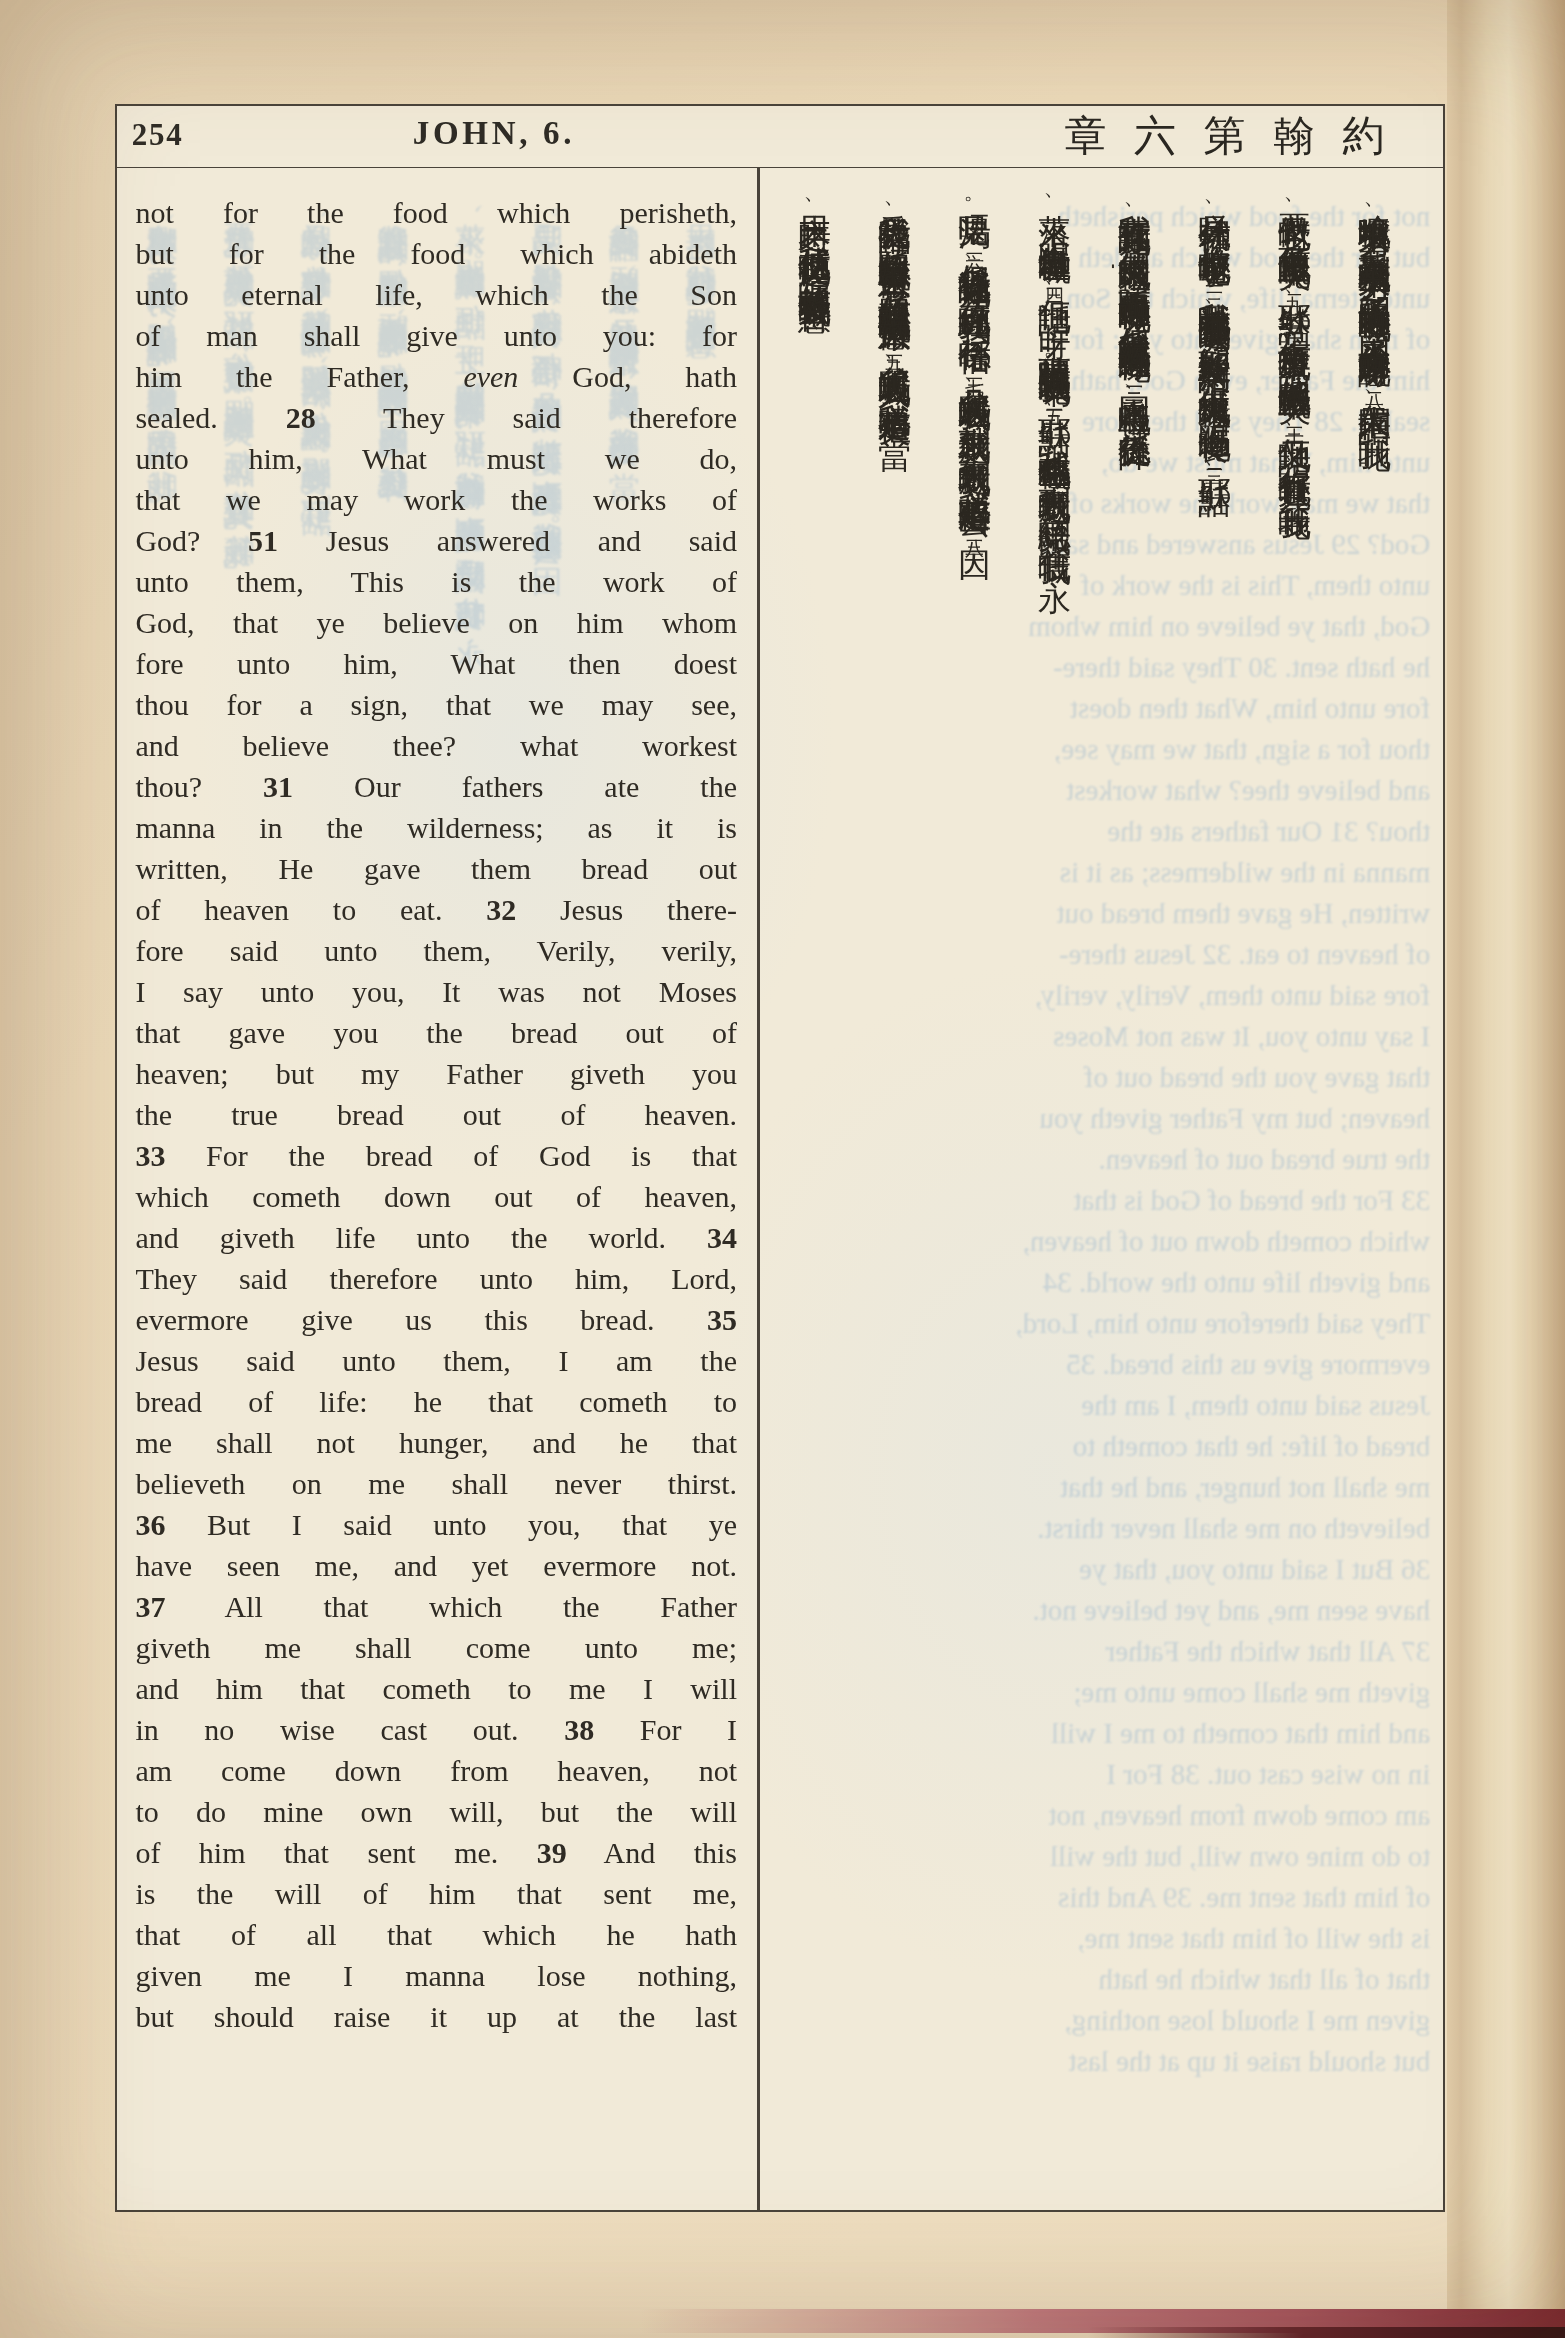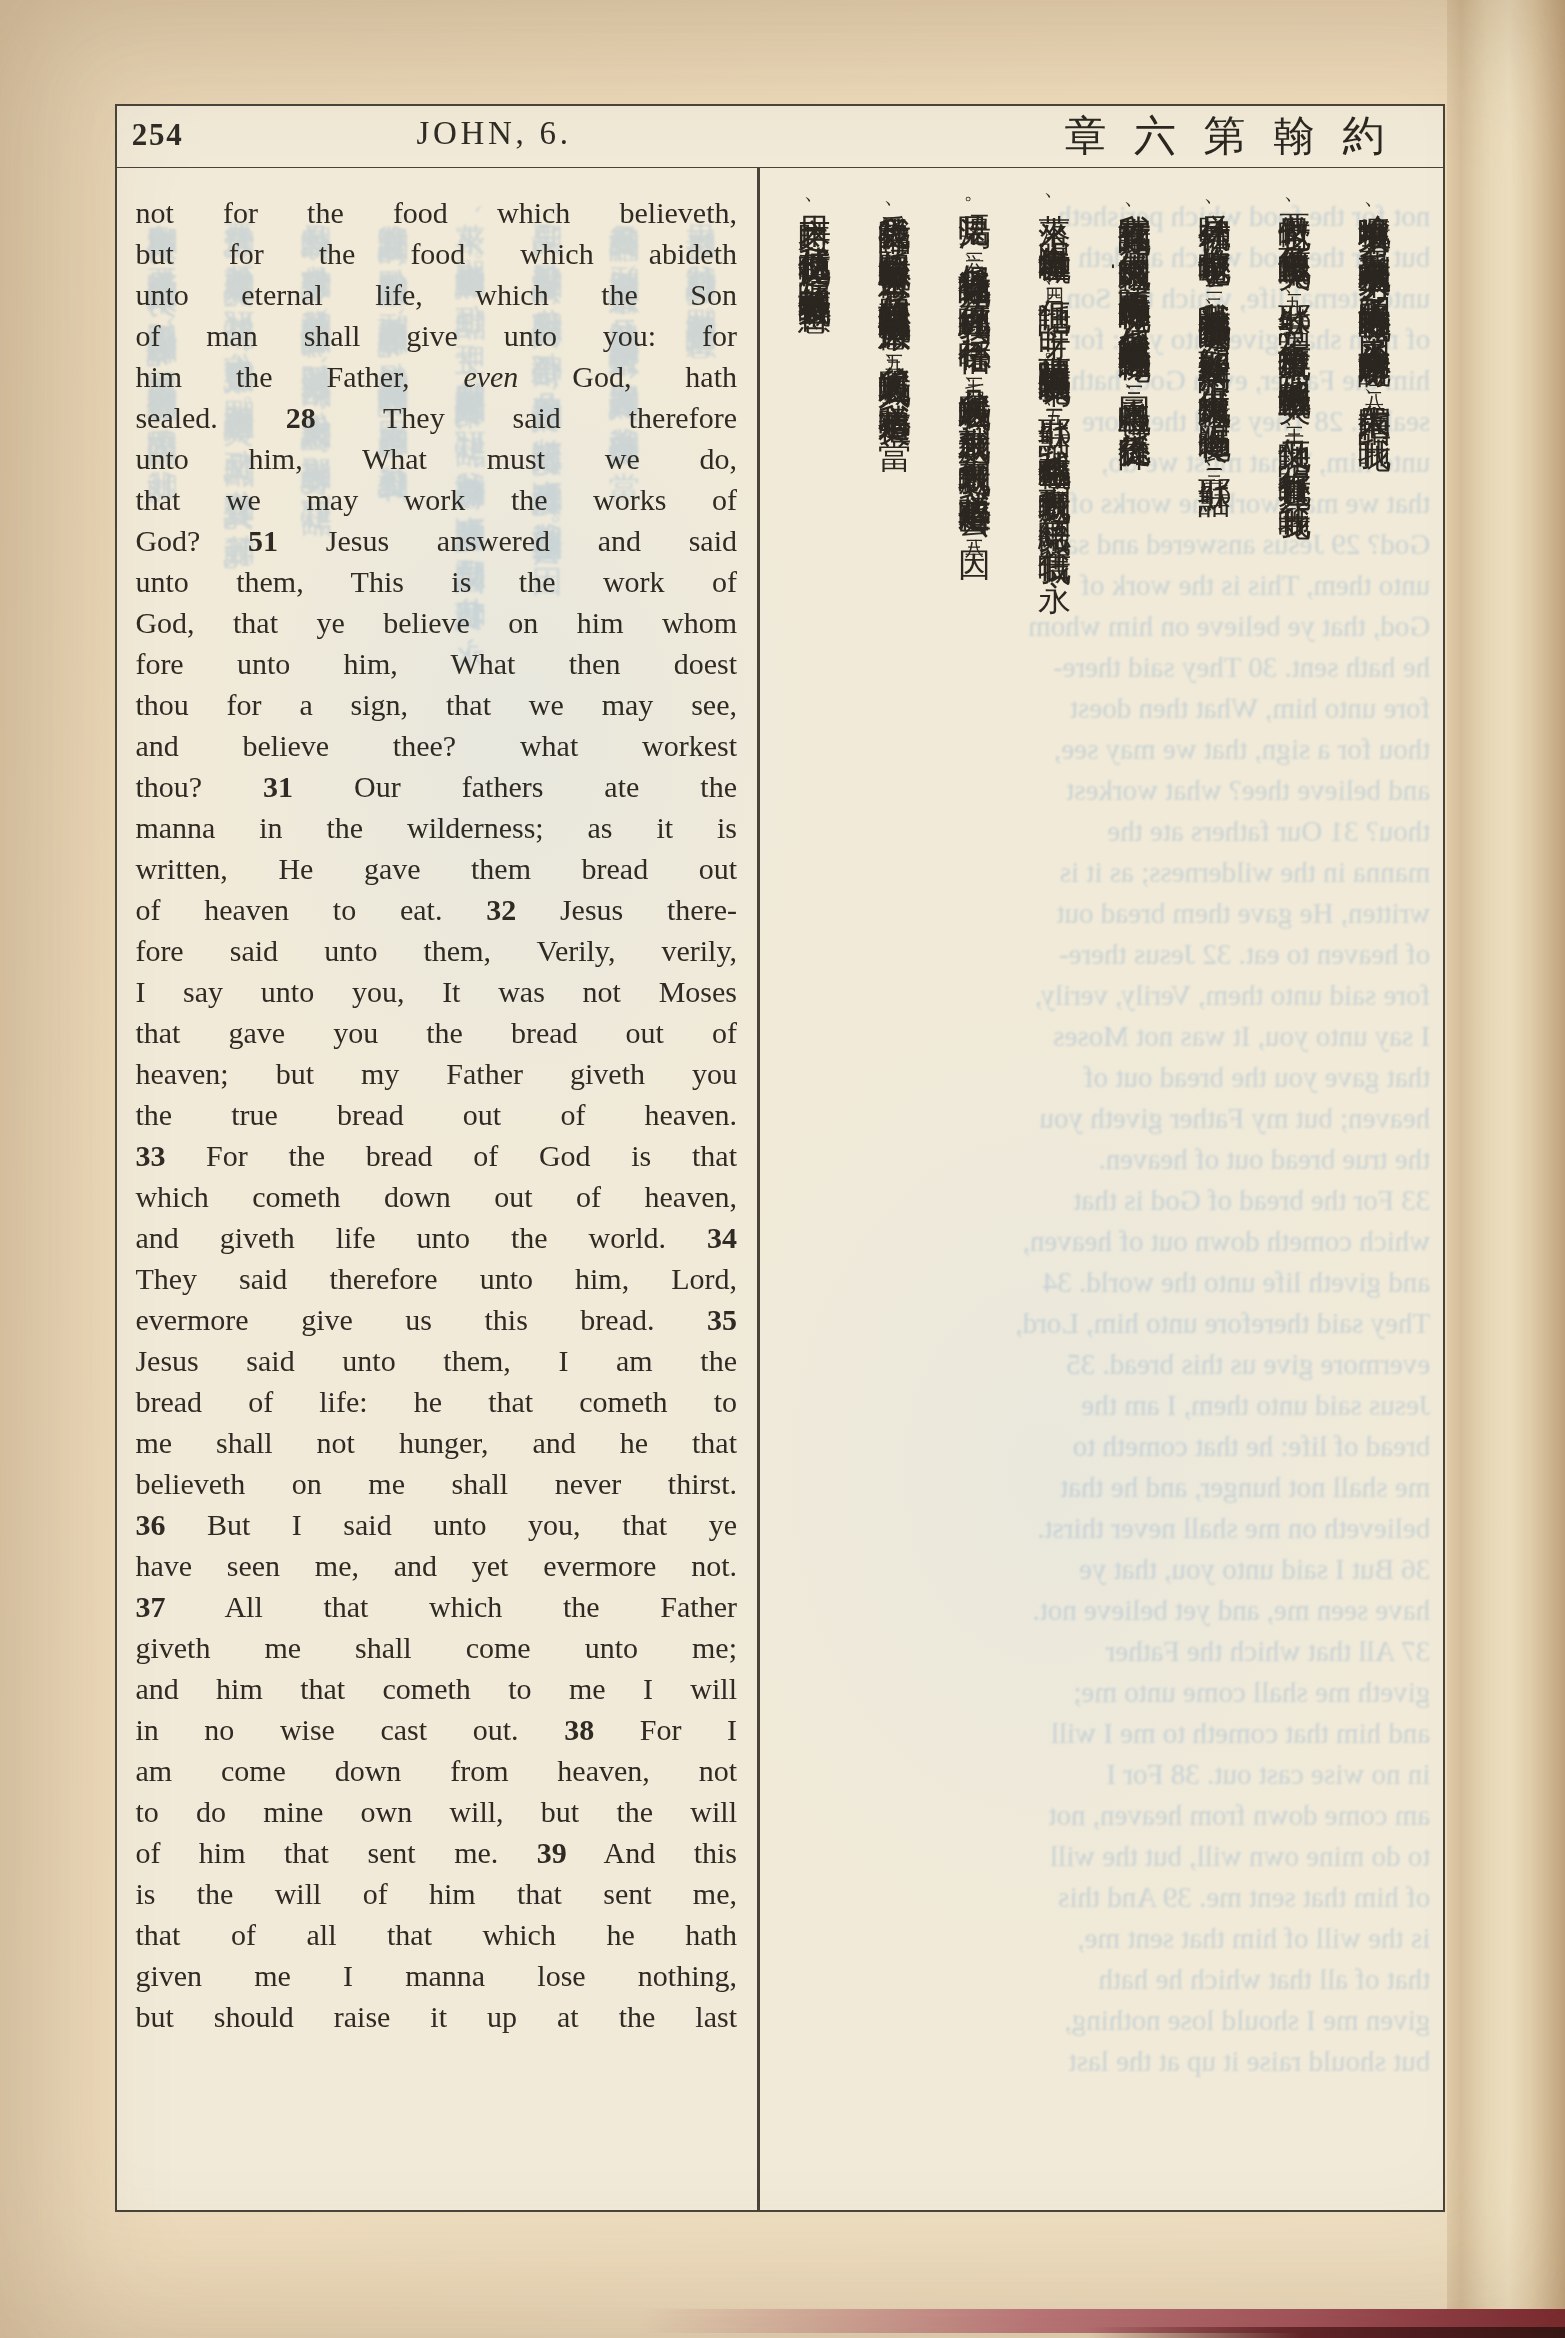--- a/index.html
+++ b/index.html
@@ -30,21 +30,21 @@
   .frame{
     position:absolute;left:115px;top:104px;width:1330px;height:2108px;box-sizing:border-box;
     border:2.8px solid #49433a;
     background:
       radial-gradient(ellipse 459px 643px at 30% 30%, rgba(214,226,233,.35), rgba(214,226,233,0) 70%),
       radial-gradient(ellipse 551px 735px at 70% 65%, rgba(214,226,233,.28), rgba(214,226,233,0) 70%),
       #f1ead8;
   }
   .hdr{height:61px;border-bottom:1.8px solid #49433a;position:relative;color:#2f2c26;}
   .pagenum{position:absolute;left:14.7px;top:11px;font-size:31px;font-weight:700;letter-spacing:1.8px;}
-  .t-en{position:absolute;left:138px;width:478px;top:9.2px;text-align:center;font-size:33px;font-weight:400;letter-spacing:3.7px;}
+  .t-en{position:absolute;left:138px;width:478px;top:9.2px;text-align:center;font-size:33px;font-weight:700;letter-spacing:3.7px;}
   .t-zh{position:absolute;left:762px;width:533px;top:1.8px;text-align:right;font-size:42px;letter-spacing:27.5px;color:#2b2822;}
   .content{position:absolute;top:62px;left:0;right:0;bottom:0;display:flex;}
   .en-col{width:640px;position:relative;box-sizing:border-box;padding:24px 20px 0 18.4px;overflow:hidden;}
   .divider{width:2.8px;background:#49433a;}
   .zh-col{flex:1;position:relative;box-sizing:border-box;padding:20px 22px 16.5px 14.7px;overflow:hidden;}
 
   .en-lines{position:relative;z-index:1;font-size:30px;color:#2f2b24;}
   .en-line{height:41px;line-height:41px;text-align:justify;text-align-last:justify;overflow:hidden;}
   .en-line b{font-weight:700;}
 
@@ -86,21 +86,21 @@
           <div class="cn-col">噲壞嘅糧來勞力、要爲存到永生嘅糧來勞力、卽係人子將賜過你哋嘅、因爲人子係父上帝所印證嘅呀。衆人問佢話、我哋</div>
           <div class="cn-col">要做乜嘢、致係做上帝嘅工夫呢。耶穌答話、信上帝所打發來嘅、呢的就係做上帝嘅工夫。佢哋又話、你行乜嘢異兆、等我哋</div>
           <div class="cn-col">睇見就信你、你做乜嘢事呢。我哋嘅祖宗在曠野食過嗎哪、卽如聖經所寫落話、「佢械從天來嘅糧、賜過佢哋食。」耶穌話、</div>
           <div class="cn-col">我實實話你哋知、個的從天來嘅糧、唔係摩西賜過你哋嘅、但係我父械天來嘅眞糧賜過你哋。因爲上帝嘅糧、就係從天降</div>
           <div class="cn-col">落來、賜生命過世界嘅。佢哋話、主呀、常時械呢的糧賜過我哋喇。耶穌話、我就係生命嘅糧、來到我處嘅、總唔見餓、信我嘅、永</div>
           <div class="cn-col">唔見渴。但係我話過你哋知、你哋已經見我、都係唔信。凡父所賜過我嘅、就來到我處、來到我處嘅、我必定唔趕佢出去。因</div>
           <div class="cn-col">爲我從天降臨、唔係想照自己嘅旨意來做、乃係想照打發我來嘅個位嘅旨意來做。父所賜過我嘅人、我必定唔遺失佢、當</div>
           <div class="cn-col">末日之時、我就使佢哋復起、呢的就係打發我來嘅旨意。</div>
         </div>
       <div class="en-lines">
-          <div class="en-line">not for the food which believeth,</div>
+          <div class="en-line">not for the food which perisheth,</div>
           <div class="en-line">but for the food which abideth</div>
           <div class="en-line">unto eternal life, which the Son</div>
           <div class="en-line">of man shall give unto you: for</div>
           <div class="en-line">him the Father, <i>even</i> God, hath</div>
           <div class="en-line">sealed. <b>28</b> They said therefore</div>
           <div class="en-line">unto him, What must we do,</div>
           <div class="en-line">that we may work the works of</div>
           <div class="en-line">God? <b>51</b> Jesus answered and said</div>
           <div class="en-line">unto them, This is the work of</div>
           <div class="en-line">God, that ye believe on him whom</div>

